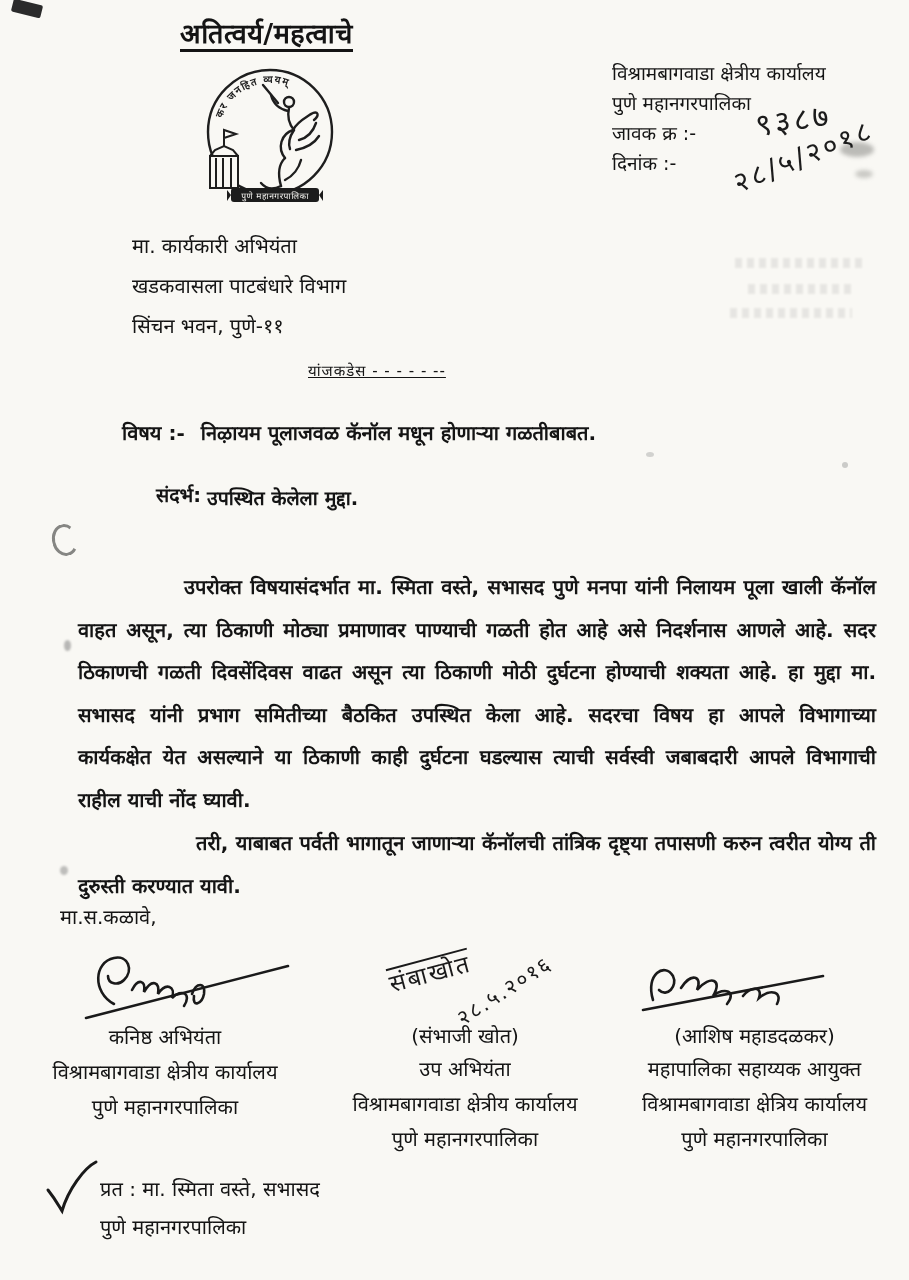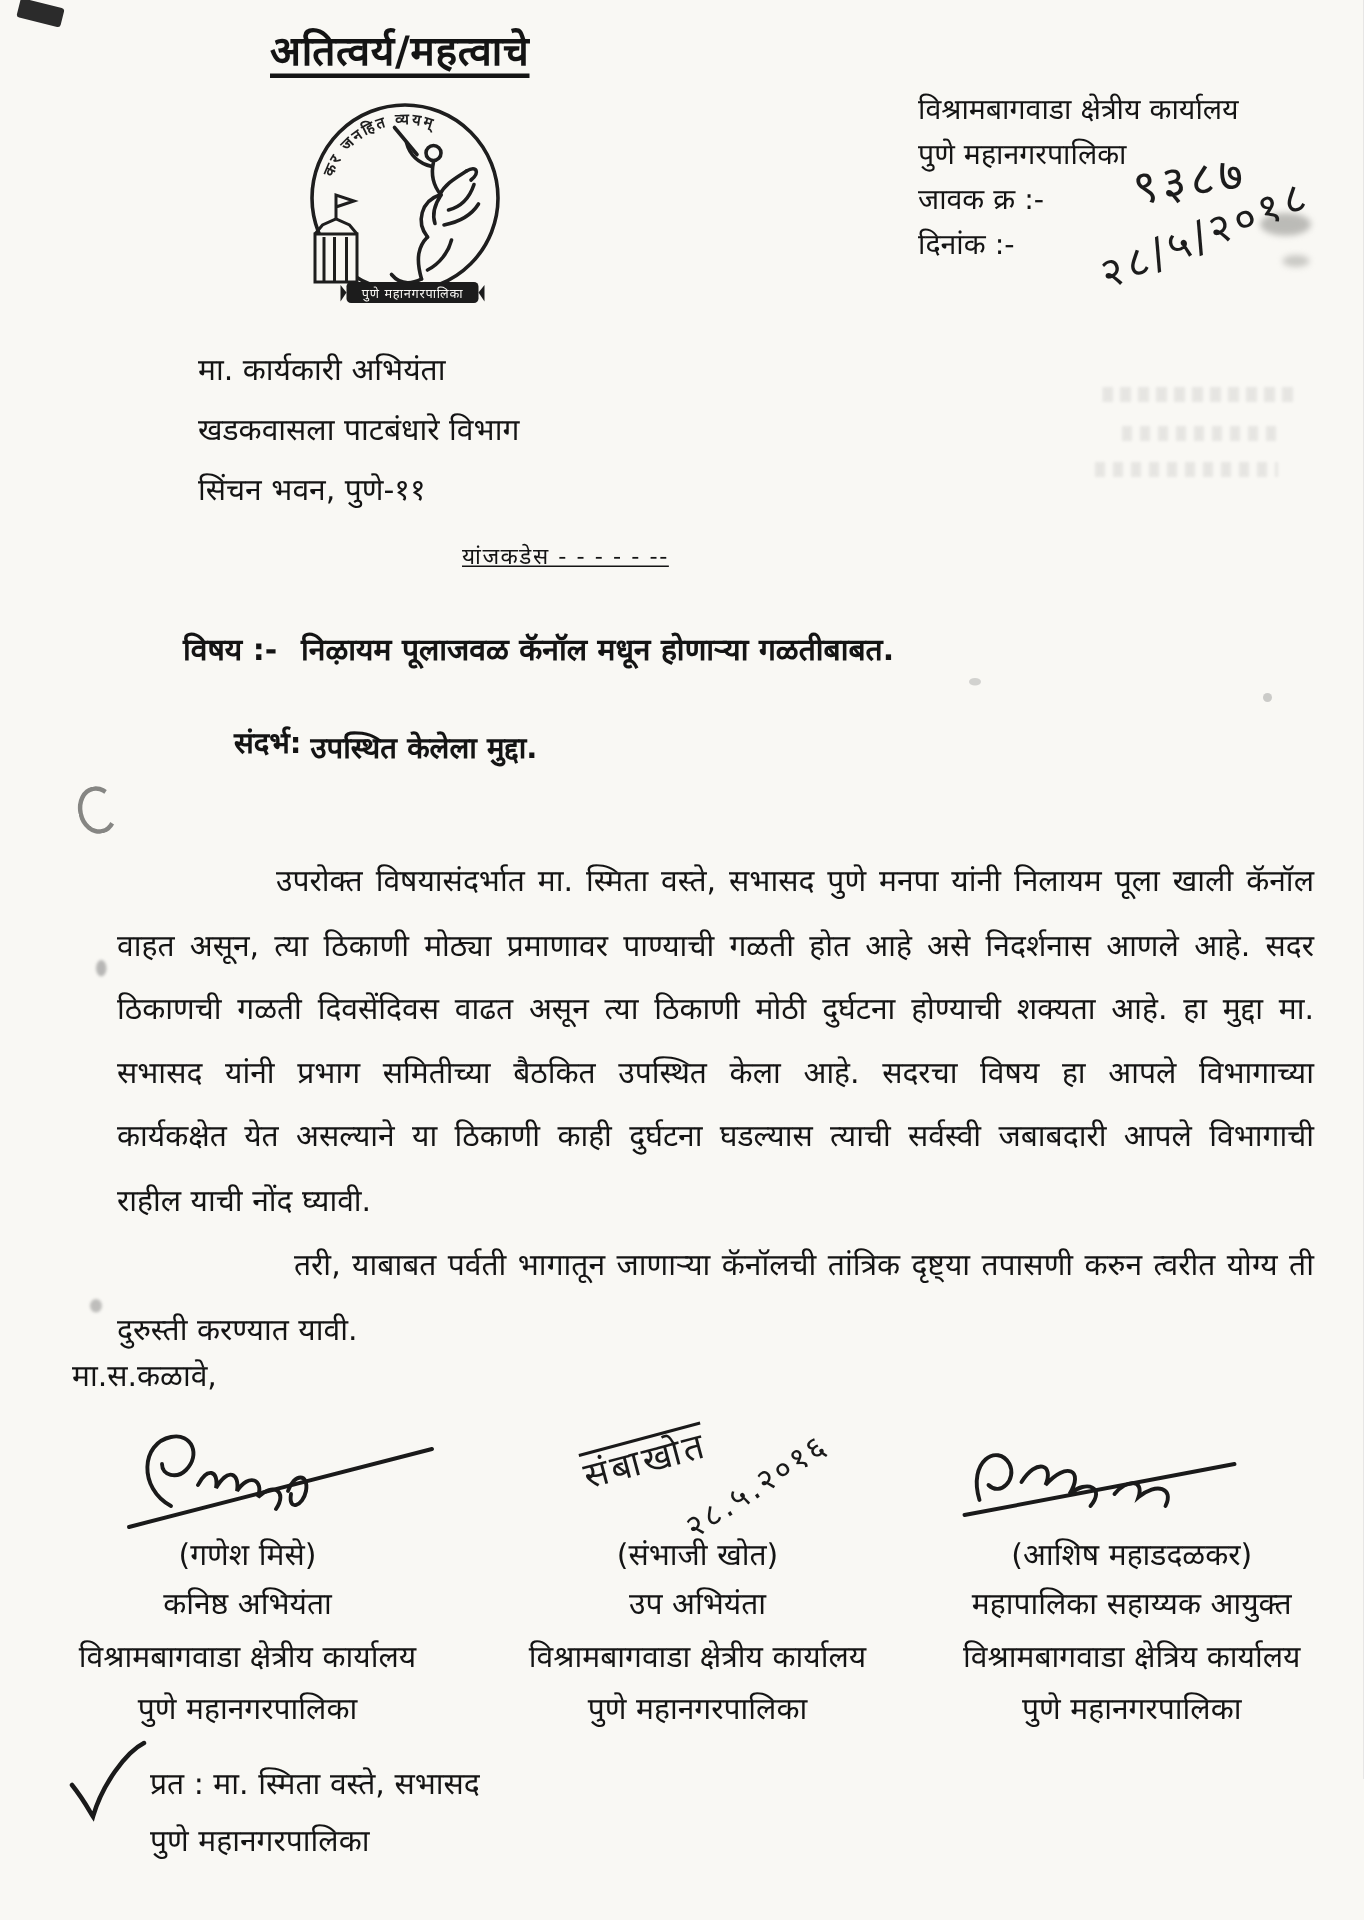--- a/index.html
+++ b/index.html
@@ -33,28 +33,28 @@
 
   .subject { left:122px; top:419px; font-size:20px; font-weight:bold; }
   .subject .lbl { margin-right:16px; }
 
   .reference { left:112px; top:481px; font-size:19.5px; font-weight:bold; width:770px; }
   .reference .ref-wrap { display:flex;margin-left:44px; }
   .reference .lbl { flex:0 0 auto; margin-right:6px; }
   .ref-lines > div { line-height:36px; }
 
   
-  .para { left:78px; width:798px; font-size:20px; }
+  .para { left:78px; width:798px; font-size:20px;font-weight:bold; }
   .para > div { line-height:42.5px; text-align:justify; text-align-last:justify; }
   .para > div:last-child { text-align-last:left; }
   .para1 { top:566px; }
   .para1 > div:first-child { text-indent:106px; }
   .para2 { top:822px; }
   .para2 > div:first-child { text-indent:118px; }
-  .closing { left:48px; top:903px; font-size:20px; }
+  .closing { left:60px; top:903px; font-size:20px; }
 
   
   .sig-row { left:0; top:950px; width:909px; display:flex; }
   .sig-col { position:relative; text-align:center; font-size:20px; }
   .sig-col .scribble-zone { position:relative; height:70px; }
   .sig-name { line-height:32px; }
   .sig-title { line-height:35px; }
   .col1 { width:330px; }
   .col2 { width:270px; }
   .col3 { width:309px; }
@@ -206,21 +206,20 @@
       <div class="scribble-zone">
         <svg class="sig-svg svg1" width="235" height="76" viewBox="0 0 235 76">
           <g stroke="#1a1a1a" stroke-width="2.6" fill="none" stroke-linecap="round">
             <path d="M34 56 C 12 44 14 14 34 10 C 48 7 54 22 44 32 C 38 38 28 36 28 28"></path>
             <path d="M52 42 c 6 -12 14 -10 12 2 c 8 -14 16 -10 14 2 c 8 -12 18 -8 14 4 c 10 -10 20 -4 12 8"></path>
             <path d="M112 46 c 4 -12 14 -12 12 0 c -2 10 -12 14 -10 2"></path>
             <path d="M6 70 L 208 18"></path>
           </g>
         </svg>
       </div>
-      <div class="sig-name">(गणेश मिसे)</div>
       <div class="sig-title">कनिष्ठ अभियंता</div>
       <div class="sig-title">विश्रामबागवाडा क्षेत्रीय कार्यालय</div>
       <div class="sig-title">पुणे महानगरपालिका</div>
     </div>
 
     <div class="sig-col col2">
       <div class="scribble-zone">
         <span class="hand-sign">संबाखोत</span>
         <span class="hand-sign-date">२८.५.२०१६</span>
       </div>

